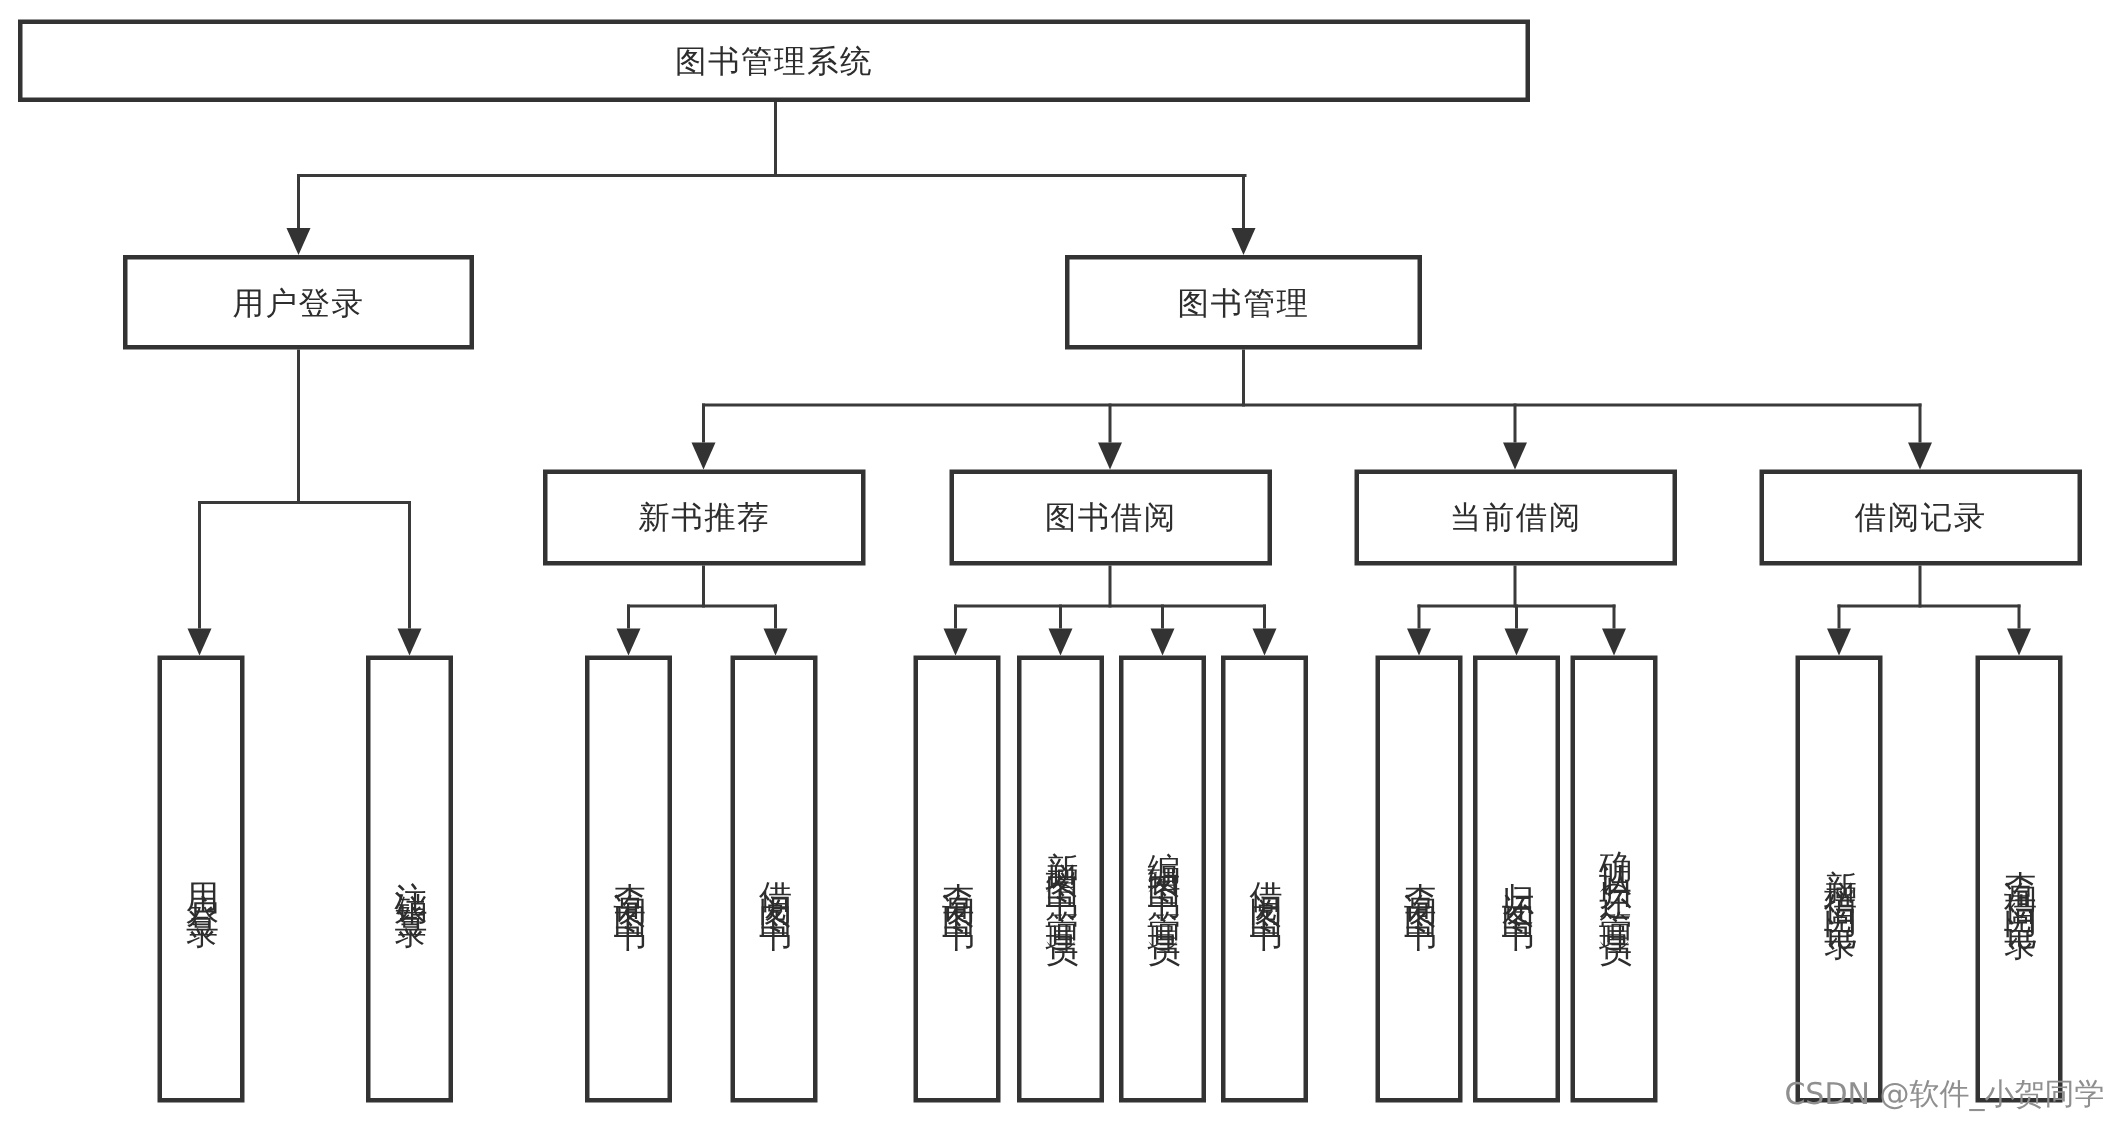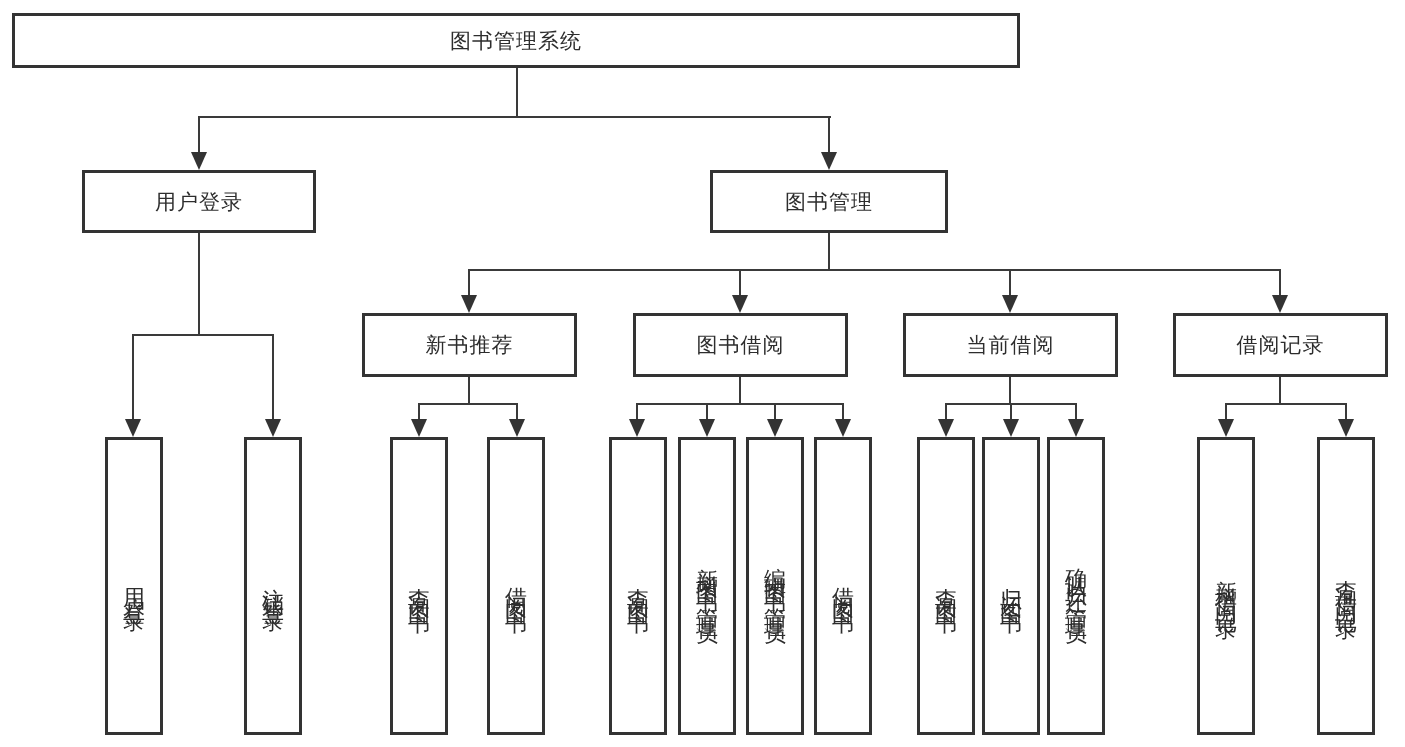--- a/index.html
+++ b/index.html
@@ -198,14 +198,15 @@
   <div class="vline" style="left:1075px; top:403px; width:2px; height:16px;"></div>
   <div class="arrow" style="left:1068px; top:419px;"></div>
 
   <div class="vline" style="left:1279px; top:377px; width:2px; height:28px;"></div>
   <div class="hline" style="left:1225px; top:403px; width:122px; height:2px;"></div>
   <div class="vline" style="left:1225px; top:403px; width:2px; height:16px;"></div>
   <div class="arrow" style="left:1218px; top:419px;"></div>
   <div class="vline" style="left:1345px; top:403px; width:2px; height:16px;"></div>
   <div class="arrow" style="left:1338px; top:419px;"></div>
 
+  <div class="watermark">CSDN @软件_小贺同学</div>
 
 </div>
 
 </body></html>

